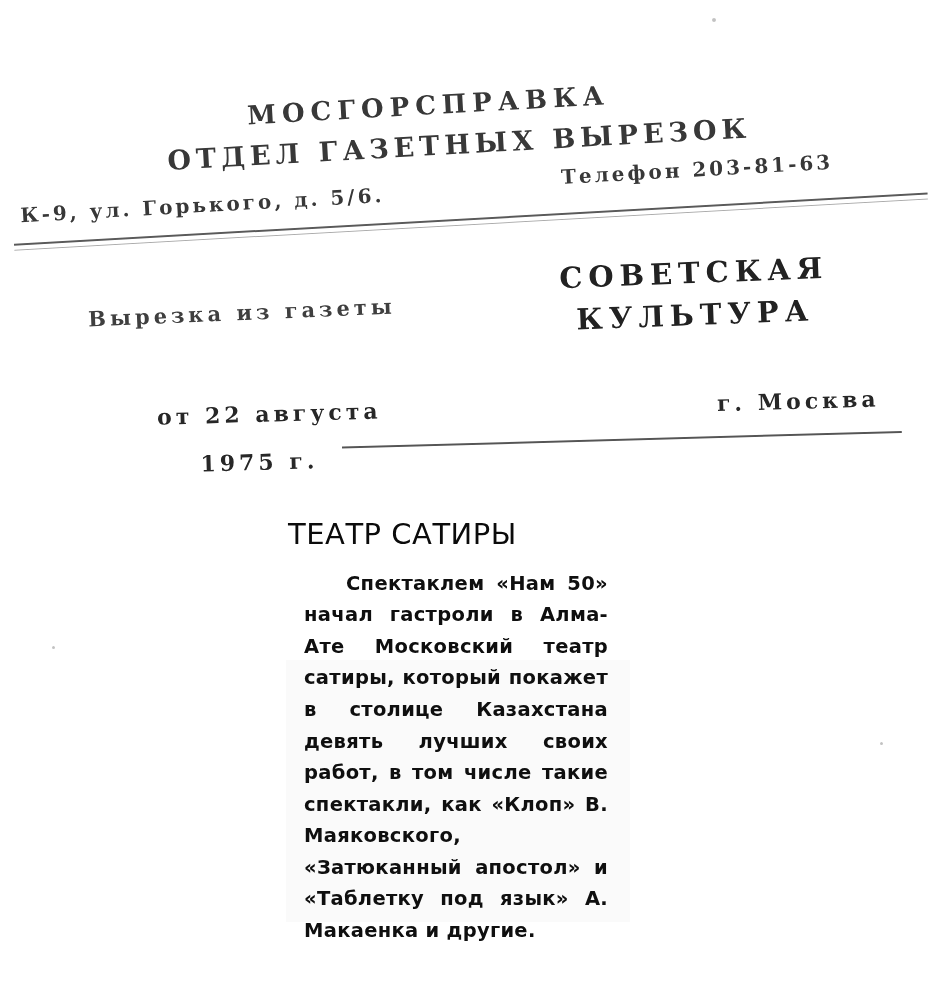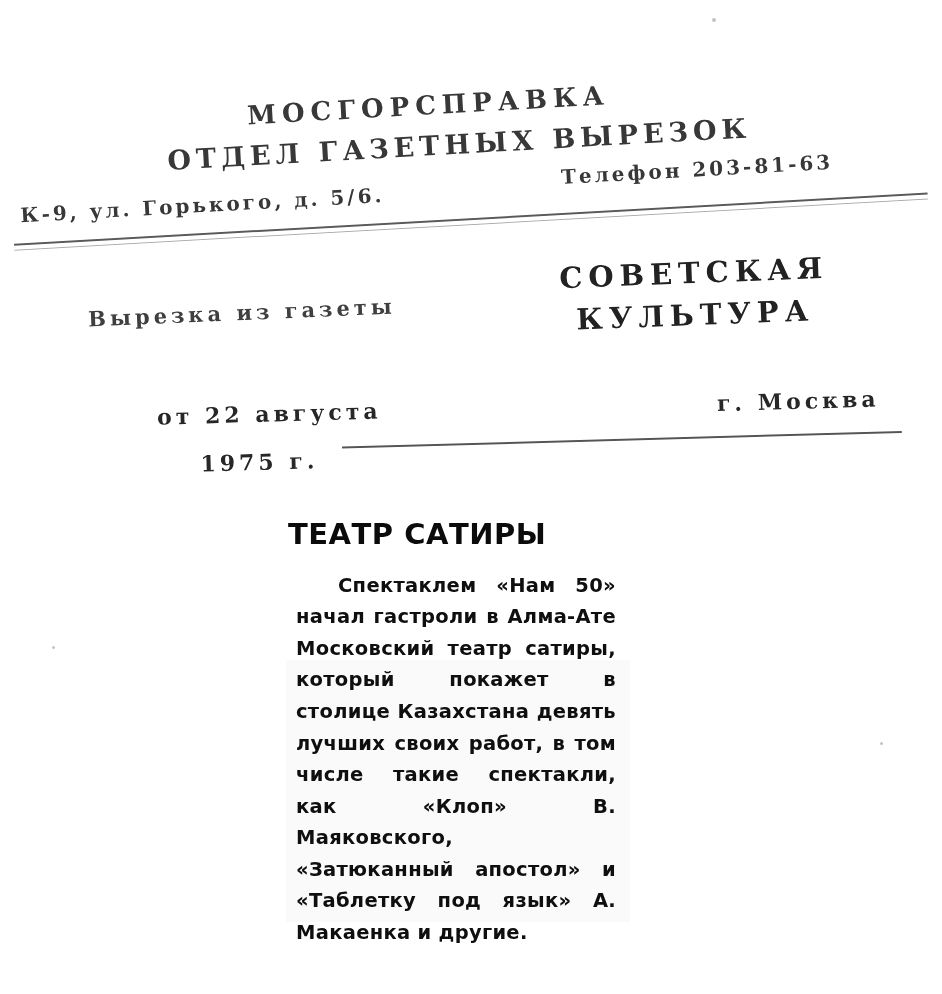--- a/index.html
+++ b/index.html
@@ -165,37 +165,37 @@
 
   
   .article {
     position: absolute;
     left: 288px;
     top: 518px;
     width: 336px;
   }
   .article-headline {
     font-family: "DejaVu Sans", sans-serif;
-    font-weight: 700;
+    font-weight: 400;
     font-size: 29px;
     line-height: 1.16;
     letter-spacing: 0.5px;
     color: #111;
-    margin: 0 0 18px 0;
+    margin: 0 0 10px 0;
   }
   .article-body {
     font-family: "DejaVu Sans", sans-serif;
     font-weight: 700;
     font-size: 19.5px;
     line-height: 1.62;
     color: #141414;
     text-align: justify;
     text-justify: inter-word;
     letter-spacing: 0.3px;
-    margin: 8px;
+    margin: 16px;
     text-indent: 42px;
     hyphens: manual;
   }
   .article-tint {
     position: absolute;
     left: 286px;
     top: 660px;
     width: 344px;
     height: 262px;
     background: rgba(0,0,0,0.045);

